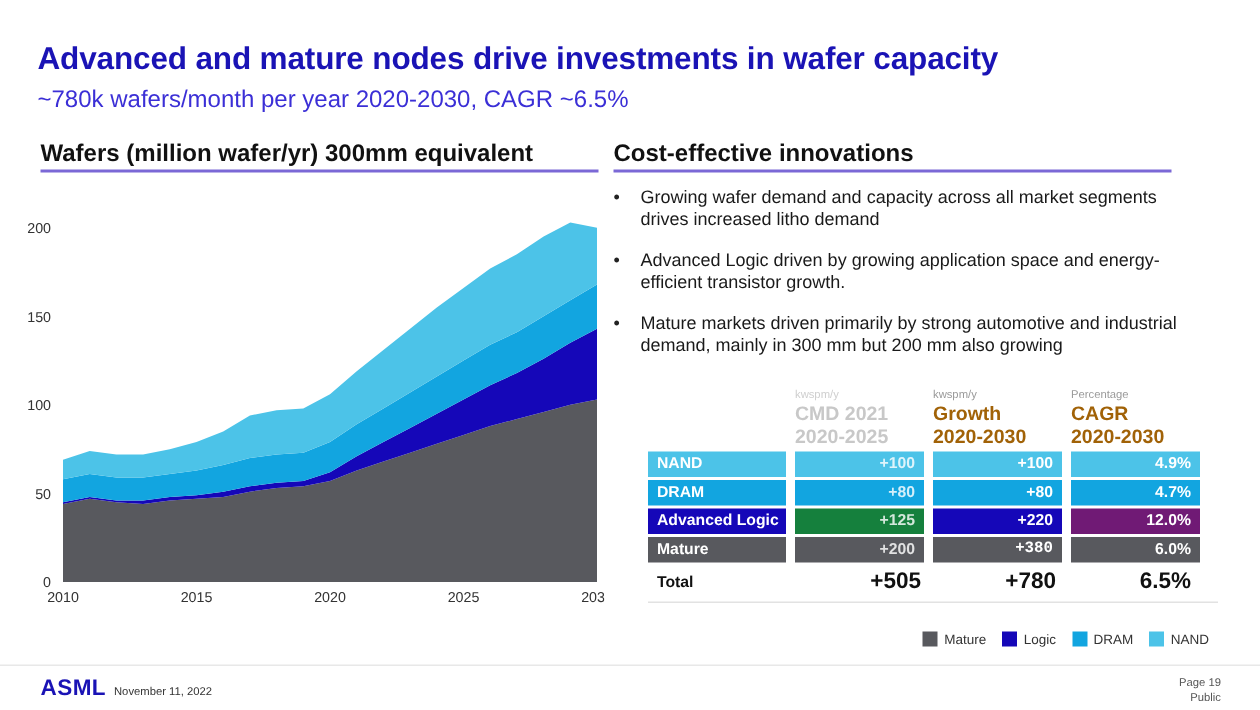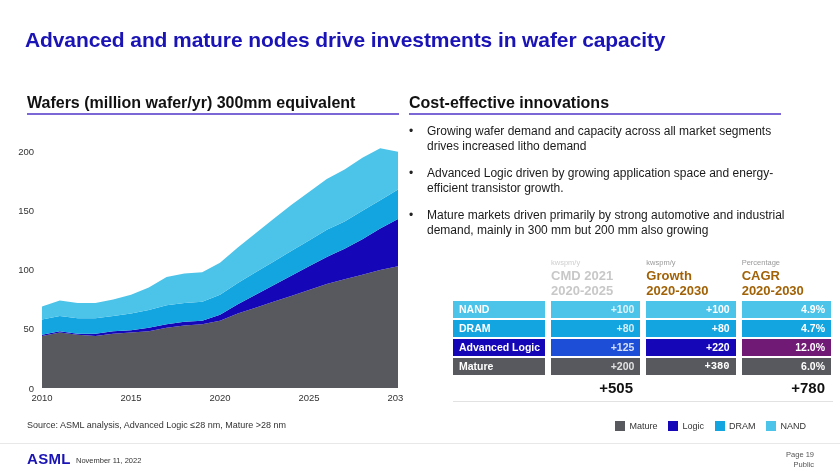--- a/index.html
+++ b/index.html
@@ -95,38 +95,38 @@
   .bullet-text {
     flex: 1;
     font-size: 12px;
     line-height: 15px;
     color: #1a1a1a;
   }
 
   
   #table {
     position: absolute;
-    left: 409px;
+    left: 388px;
     top: 258px;
     width: 380px;
     padding-left: 44px;
   }
   .trow {
     display: flex;
     align-items: stretch;
   }
   .tcell-label {
     flex: 0 0 92px;
     margin-right: 6px;
   }
   .tcell-val {
     flex: 1 1 0;
     margin-right: 6px;
   }
-  .tcell-val:last-child { margin-right: 2px; }
+  .tcell-val:last-child { margin-right: 12px; }
 
   
   #thead .tcell-val,
   #thead .tcell-label {
     display: flex;
     flex-direction: column;
     justify-content: flex-end;
     padding-bottom: 3px;
   }
   .h-sup {
@@ -249,20 +249,21 @@
     line-height: 10px;
     color: #555555;
   }
 </style>
 </head>
 <body>
 
 <div id="slide">
 
   <div class="title">Advanced and mature nodes drive investments in wafer capacity</div>
+  <div class="subtitle">~780k wafers/month per year 2020-2030, CAGR ~6.5%</div>
 
   <div class="sec-head" id="chart-head">Wafers (million wafer/yr) 300mm equivalent</div>
   <div class="sec-rule" id="chart-rule"></div>
 
   <div class="sec-head" id="innov-head">Cost-effective innovations</div>
   <div class="sec-rule" id="innov-rule"></div>
 
   <div id="chart-area">
     <svg id="chart-svg" width="395" height="280" viewBox="0 0 395 280">
       <g id="chart-areas">
@@ -330,34 +331,36 @@
           <div class="tcell-val" style="background: rgb(76, 195, 232);">4.9%</div>
         </div>
         <div class="trow drow">
           <div class="tcell-label" style="background: rgb(18, 165, 224);">DRAM</div>
           <div class="tcell-val faded" style="background: rgb(18, 165, 224);">+80</div>
           <div class="tcell-val" style="background: rgb(18, 165, 224);">+80</div>
           <div class="tcell-val" style="background: rgb(18, 165, 224);">4.7%</div>
         </div>
         <div class="trow drow">
           <div class="tcell-label" style="background: rgb(21, 7, 184);">Advanced Logic</div>
-          <div class="tcell-val faded" style="background: #1d4ed8;">+125</div>
+          <div class="tcell-val faded" style="background: #15803d;">+125</div>
           <div class="tcell-val" style="background: rgb(21, 7, 184);">+220</div>
           <div class="tcell-val" style="background: #701a75;">12.0%</div>
         </div>
         <div class="trow drow">
           <div class="tcell-label" style="background: rgb(88, 89, 94);">Mature</div>
           <div class="tcell-val faded" style="background: rgb(88, 89, 94);">+200</div>
           <div class="tcell-val" style="background: rgb(88, 89, 94); font-family: Liberation Mono, monospace;">+380</div>
           <div class="tcell-val" style="background: rgb(88, 89, 94);">6.0%</div>
         </div>
       </div>
     <div class="trow" id="trow-total">
+      <div class="tcell-label">Total</div>
       <div class="tcell-val faded">+505</div>
       <div class="tcell-val">+780</div>
+      <div class="tcell-val">6.5%</div>
     </div>
   </div>
 
   <div id="legend">
       <div class="leg-item">
         <span class="leg-swatch" style="background: rgb(88, 89, 94);"></span>
         <span class="leg-label">Mature</span>
       </div>
       <div class="leg-item">
         <span class="leg-swatch" style="background: rgb(21, 7, 184);"></span>
@@ -366,21 +369,20 @@
       <div class="leg-item">
         <span class="leg-swatch" style="background: rgb(18, 165, 224);"></span>
         <span class="leg-label">DRAM</span>
       </div>
       <div class="leg-item">
         <span class="leg-swatch" style="background: rgb(76, 195, 232);"></span>
         <span class="leg-label">NAND</span>
       </div>
     </div>
 
-  <div id="source">Source: ASML analysis, Advanced Logic ≤28 nm, Mature &gt;28 nm</div>
   <div id="footer-rule"></div>
   <div id="logo">ASML</div>
   <div id="date">November 11, 2022</div>
   <div id="pageinfo">
     <div>Page 19</div>
     <div>Public</div>
   </div>
 
 </div>
 

